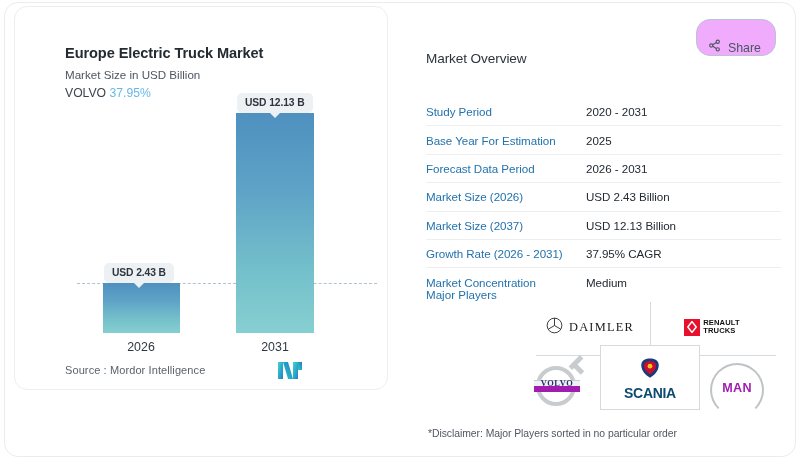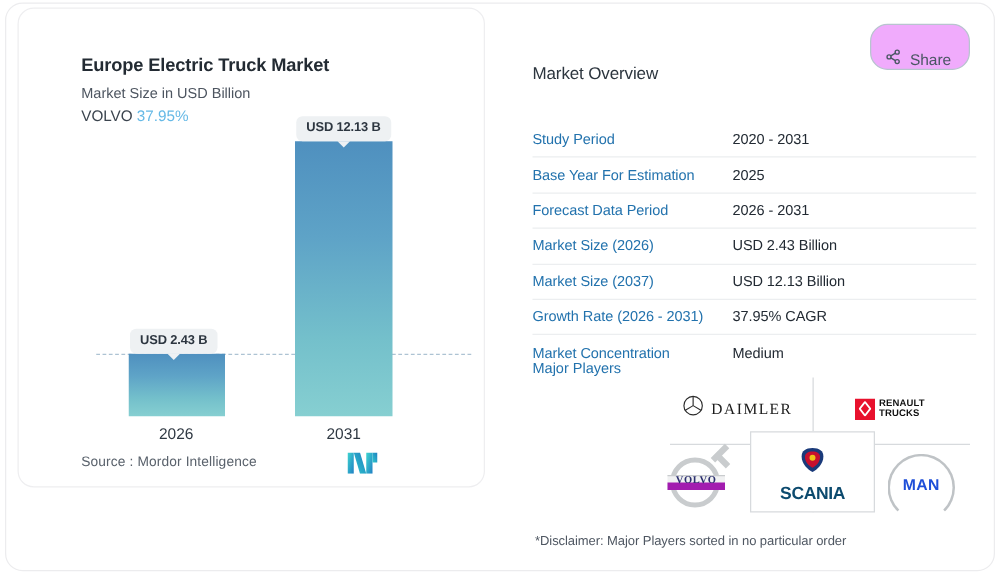--- a/index.html
+++ b/index.html
@@ -363,21 +363,21 @@
     position: absolute; left: 2px; top: 2px;
     width: 54px; height: 54px;
     border-radius: 50%;
     border: 2.5px solid #bfc3c6;
     border-bottom-color: transparent;
     box-sizing: border-box;
   }
   .man-text {
     position: absolute; left: 0; top: 20px; width: 58px;
     text-align: center;
-    font-size: 12.6px; font-weight: bold; color: #1d4ed8;
+    font-size: 12.6px; font-weight: bold; color: #a21caf;
     letter-spacing: .3px;
     font-family: "Liberation Sans", sans-serif;
   }
 
   .disclaimer {
     position: absolute;
     left: 24px;
     top: 422px;
     font-size: 10.4px;
     color: #4f5762;

